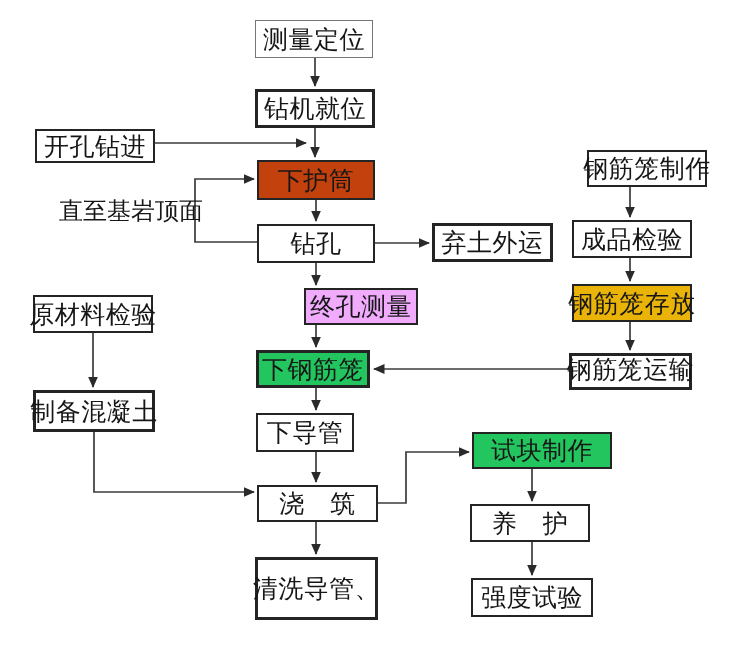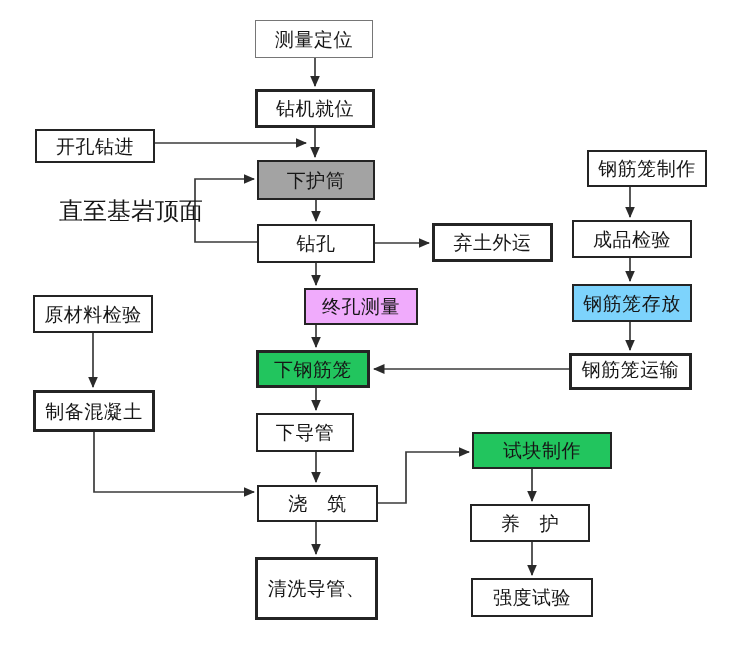--- a/index.html
+++ b/index.html
@@ -22,21 +22,21 @@
     width: 732px;
     height: 645px;
   }
   .node {
     position: absolute;
     box-sizing: border-box;
     background: #ffffff;
     display: flex;
     align-items: center;
     justify-content: center;
-    font-size: 19px;
+    font-size: 25px;
     letter-spacing: 0.5px;
     color: #161616;
     white-space: pre;
     line-height: 1;
   }
   .free-label {
     position: absolute;
     font-size: 24px;
     color: #141414;
     white-space: pre;
@@ -71,32 +71,32 @@
       <polyline points="630,258 630,281" fill="none" stroke="#3b3b3b" stroke-width="1.7" marker-end="url(#arrow)"></polyline>
       <polyline points="630,322 630,350" fill="none" stroke="#3b3b3b" stroke-width="1.7" marker-end="url(#arrow)"></polyline>
       <polyline points="569,369 374,369" fill="none" stroke="#3b3b3b" stroke-width="1.7" marker-end="url(#arrow)"></polyline>
       <polyline points="532,469 532,501" fill="none" stroke="#3b3b3b" stroke-width="1.7" marker-end="url(#arrow)"></polyline>
       <polyline points="532,542 532,575" fill="none" stroke="#3b3b3b" stroke-width="1.7" marker-end="url(#arrow)"></polyline>
     </svg>
   <div id="node-layer">
       <div class="node" style="left: 255px; top: 20px; width: 118px; height: 38px; border: 1px solid rgb(118, 118, 118); background: rgb(255, 255, 255); color: rgb(22, 22, 22);">测量定位</div>
       <div class="node" style="left: 255px; top: 89px; width: 120px; height: 39px; border: 3px solid rgb(36, 36, 36); background: rgb(255, 255, 255); color: rgb(22, 22, 22);">钻机就位</div>
       <div class="node" style="left: 35px; top: 129px; width: 120px; height: 34px; border: 2px solid rgb(36, 36, 36); background: rgb(255, 255, 255); color: rgb(22, 22, 22);">开孔钻进</div>
-      <div class="node" style="left: 257px; top: 160px; width: 118px; height: 40px; border: 2px solid rgb(36, 36, 36); background: #a3a3a3; color: rgb(22, 22, 22);">下护筒</div>
+      <div class="node" style="left: 257px; top: 160px; width: 118px; height: 40px; border: 2px solid rgb(36, 36, 36); background: #c2410c; color: rgb(22, 22, 22);">下护筒</div>
       <div class="node" style="left: 257px; top: 224px; width: 118px; height: 39px; border: 2px solid rgb(36, 36, 36); background: rgb(255, 255, 255); color: rgb(22, 22, 22);">钻孔</div>
       <div class="node" style="left: 432px; top: 223px; width: 121px; height: 39px; border: 3px solid rgb(36, 36, 36); background: rgb(255, 255, 255); color: rgb(22, 22, 22);">弃土外运</div>
       <div class="node" style="left: 256px; top: 288px; width: 114px; height: 37px; border: 2px solid rgb(36, 36, 36); background: #f0abfc; color: rgb(22, 22, 22); margin-left: 48px;">终孔测量</div>
       <div class="node" style="left: 256px; top: 350px; width: 114px; height: 38px; border: 3px solid rgb(36, 36, 36); background: #22c55e; color: rgb(22, 22, 22);">下钢筋笼</div>
       <div class="node" style="left: 256px; top: 413px; width: 98px; height: 39px; border: 2px solid rgb(36, 36, 36); background: rgb(255, 255, 255); color: rgb(22, 22, 22);">下导管</div>
       <div class="node" style="left: 257px; top: 485px; width: 121px; height: 37px; border: 2px solid rgb(36, 36, 36); background: rgb(255, 255, 255); color: rgb(22, 22, 22);">浇　筑</div>
       <div class="node" style="left: 255px; top: 557px; width: 123px; height: 63px; border: 3px solid rgb(36, 36, 36); background: rgb(255, 255, 255); color: rgb(22, 22, 22);">清洗导管、</div>
       <div class="node" style="left: 33px; top: 295px; width: 120px; height: 38px; border: 2px solid rgb(36, 36, 36); background: rgb(255, 255, 255); color: rgb(22, 22, 22);">原材料检验</div>
       <div class="node" style="left: 33px; top: 390px; width: 122px; height: 42px; border: 3px solid rgb(36, 36, 36); background: rgb(255, 255, 255); color: rgb(22, 22, 22);">制备混凝土</div>
       <div class="node" style="left: 569px; top: 150px; width: 120px; height: 37px; border: 2px solid rgb(36, 36, 36); background: rgb(255, 255, 255); color: rgb(22, 22, 22); margin-left: 18px;">钢筋笼制作</div>
       <div class="node" style="left: 572px; top: 220px; width: 120px; height: 38px; border: 2px solid rgb(36, 36, 36); background: rgb(255, 255, 255); color: rgb(22, 22, 22);">成品检验</div>
-      <div class="node" style="left: 572px; top: 284px; width: 120px; height: 38px; border: 2px solid rgb(36, 36, 36); background: #7dd3fc; color: rgb(22, 22, 22);">钢筋笼存放</div>
+      <div class="node" style="left: 572px; top: 284px; width: 120px; height: 38px; border: 2px solid rgb(36, 36, 36); background: #eab308; color: rgb(22, 22, 22);">钢筋笼存放</div>
       <div class="node" style="left: 569px; top: 353px; width: 123px; height: 37px; border: 3px solid rgb(36, 36, 36); background: rgb(255, 255, 255); color: rgb(22, 22, 22); font-family: Liberation Mono, monospace;">钢筋笼运输</div>
       <div class="node" style="left: 472px; top: 432px; width: 140px; height: 37px; border: 2px solid rgb(36, 36, 36); background: #22c55e; color: rgb(22, 22, 22);">试块制作</div>
       <div class="node" style="left: 470px; top: 504px; width: 120px; height: 38px; border: 2px solid rgb(36, 36, 36); background: rgb(255, 255, 255); color: rgb(22, 22, 22);">养　护</div>
       <div class="node" style="left: 471px; top: 578px; width: 122px; height: 39px; border: 2px solid rgb(36, 36, 36); background: rgb(255, 255, 255); color: rgb(22, 22, 22);">强度试验</div>
       <div class="free-label" style="left: 59px; top: 199px; color: rgb(22, 22, 22);">直至基岩顶面</div>
     </div>
 </div>
 
 </body></html>

